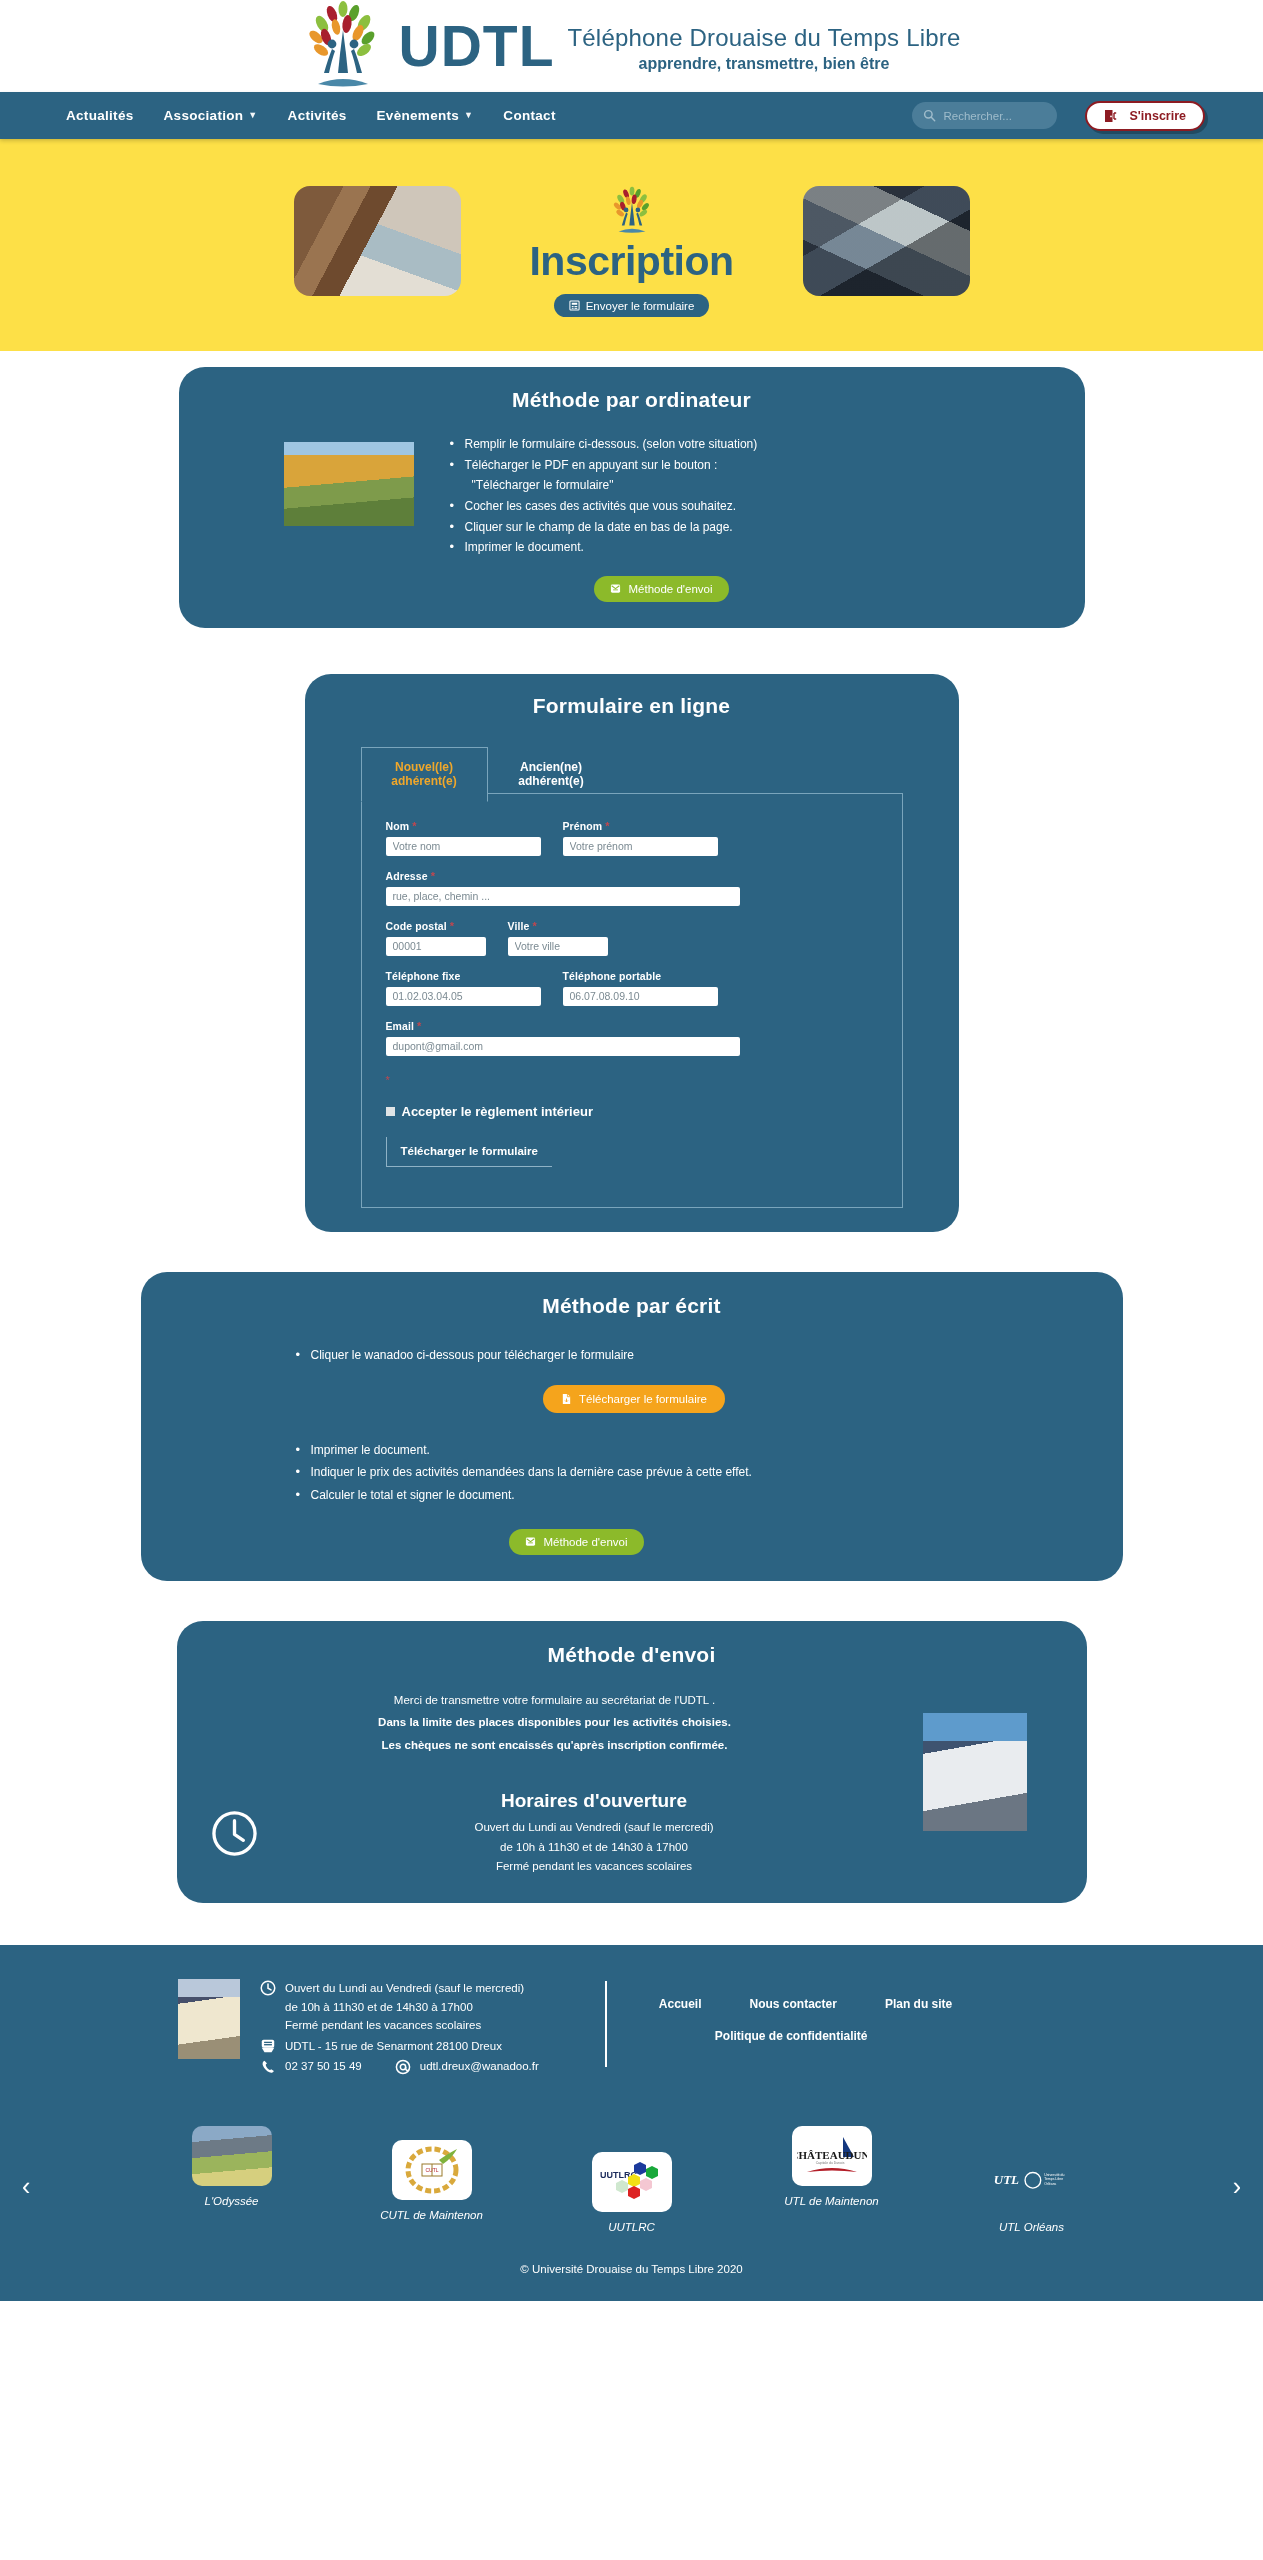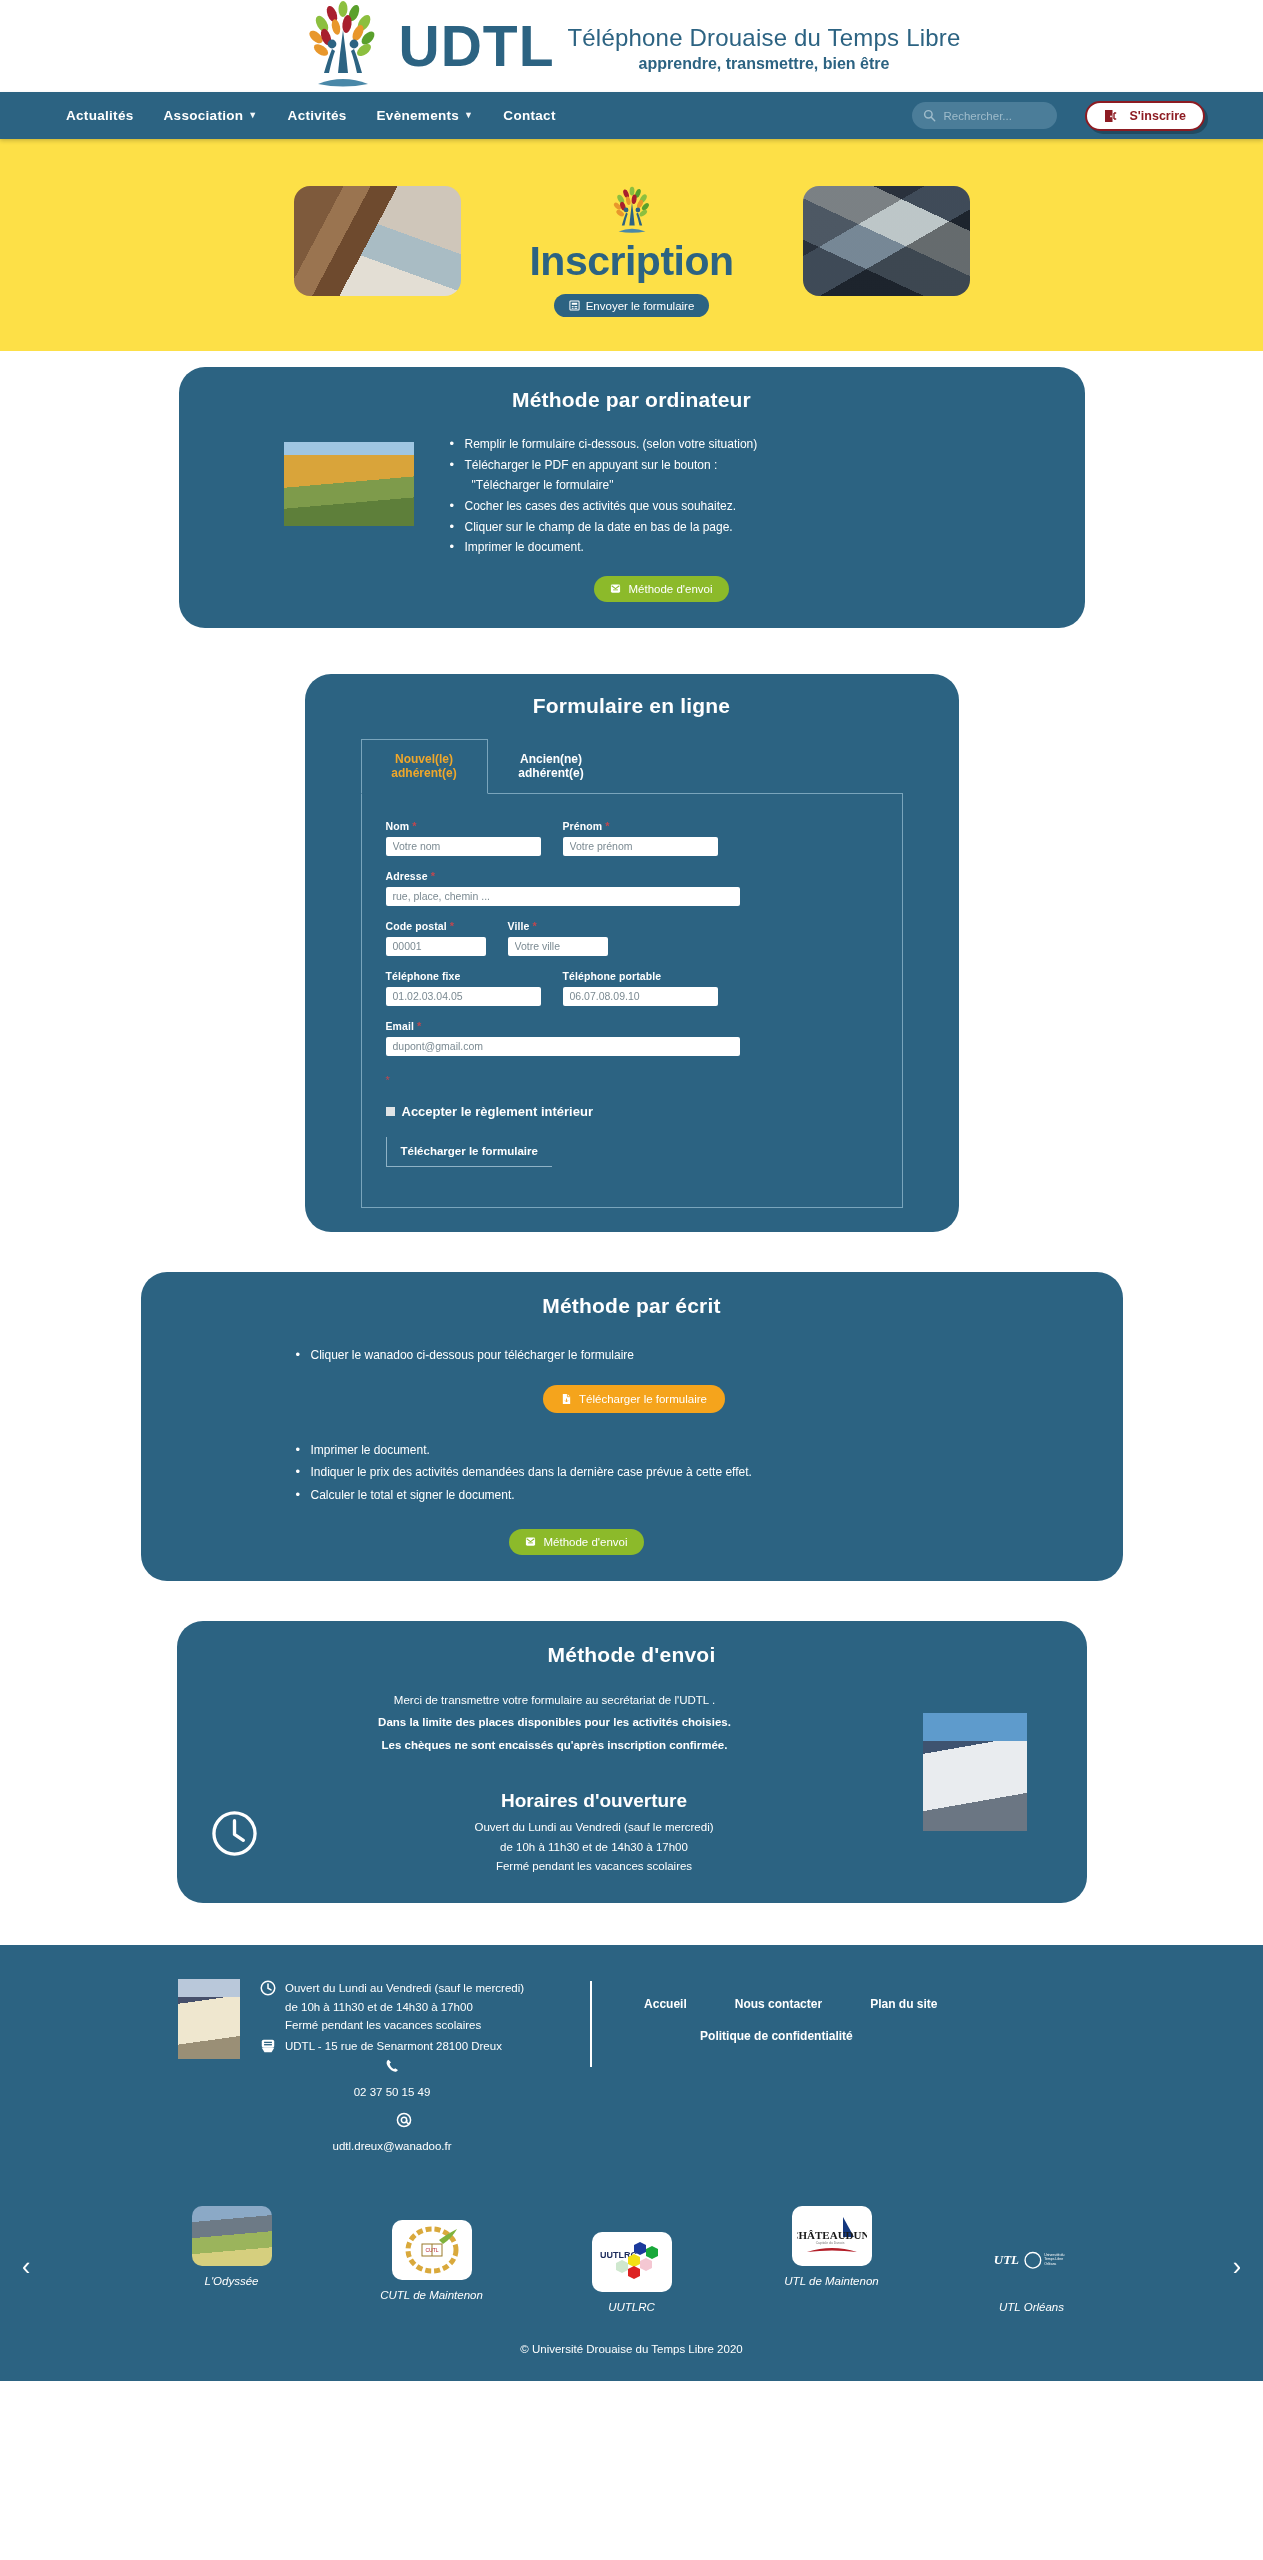--- a/index.html
+++ b/index.html
@@ -243,21 +243,21 @@
   .tab {
     font-size: 12px;
     font-weight: 700;
     padding: 12px 0 13px;
     width: 127px;
     text-align: center;
     cursor: pointer;
     color: #ffffff;
     border: 1px solid transparent;
     position: relative;
-    top: 1px;
+    top: 9px;
   }
   .tab.active {
     color: #f0a72a;
     border: 1px solid #7aa5bc;
     border-bottom-color: #2c6382;
     background: #2c6382;
   }
   .form-panel {
     border: 1px solid #7aa5bc;
     margin: 0 56px 0 56px;
@@ -700,21 +700,21 @@
         <div class="fi-indent">Fermé pendant les vacances scolaires</div>
         <div class="fi-row" style="margin-top:2px;">
           <svg class="fi-ic" viewBox="0 0 18 18">
             <rect x="2" y="2" width="14" height="9" rx="2" fill="#fff"></rect>
             <rect x="4.6" y="4.2" width="8.8" height="1.5" fill="#2c6382"></rect>
             <rect x="4.6" y="6.8" width="8.8" height="1.5" fill="#2c6382"></rect>
             <path d="M2 11 h14 l-3 5 h-8 z" fill="#fff"></path>
           </svg>
           <span>UDTL - 15 rue de Senarmont 28100 Dreux</span>
         </div>
-        <div class="fi-row" style="margin-top:2px;align-items:center;flex-direction:column;">
+        <div class="fi-row" style="margin-top:2px;align-items:center;">
           <svg class="fi-ic" viewBox="0 0 18 18">
             <path d="M5 2 C3 3 2.4 5.2 3.4 7.6 C4.6 10.6 7.4 13.6 10.6 15 C12.8 15.9 14.8 15.3 15.6 13.4 L12.6 11.4 C11.8 12.6 10.8 12.6 9.6 11.6 C8.2 10.4 7 8.6 6.6 7.2 C6.3 6 6.8 5.3 8 5z" fill="#fff"></path>
           </svg>
           <span>02 37 50 15 49</span>
           <svg class="fi-ic" style="margin-left:24px;" viewBox="0 0 18 18">
             <circle cx="9" cy="9" r="7.4" fill="none" stroke="#fff" stroke-width="1.7"></circle>
             <circle cx="9" cy="9" r="3" fill="none" stroke="#fff" stroke-width="1.7"></circle>
             <path d="M12 9 v2.1 a2.3 2.3 0 0 0 3.7 1.4" fill="none" stroke="#fff" stroke-width="1.7"></path>
           </svg>
           <span>udtl.dreux@wanadoo.fr</span>

